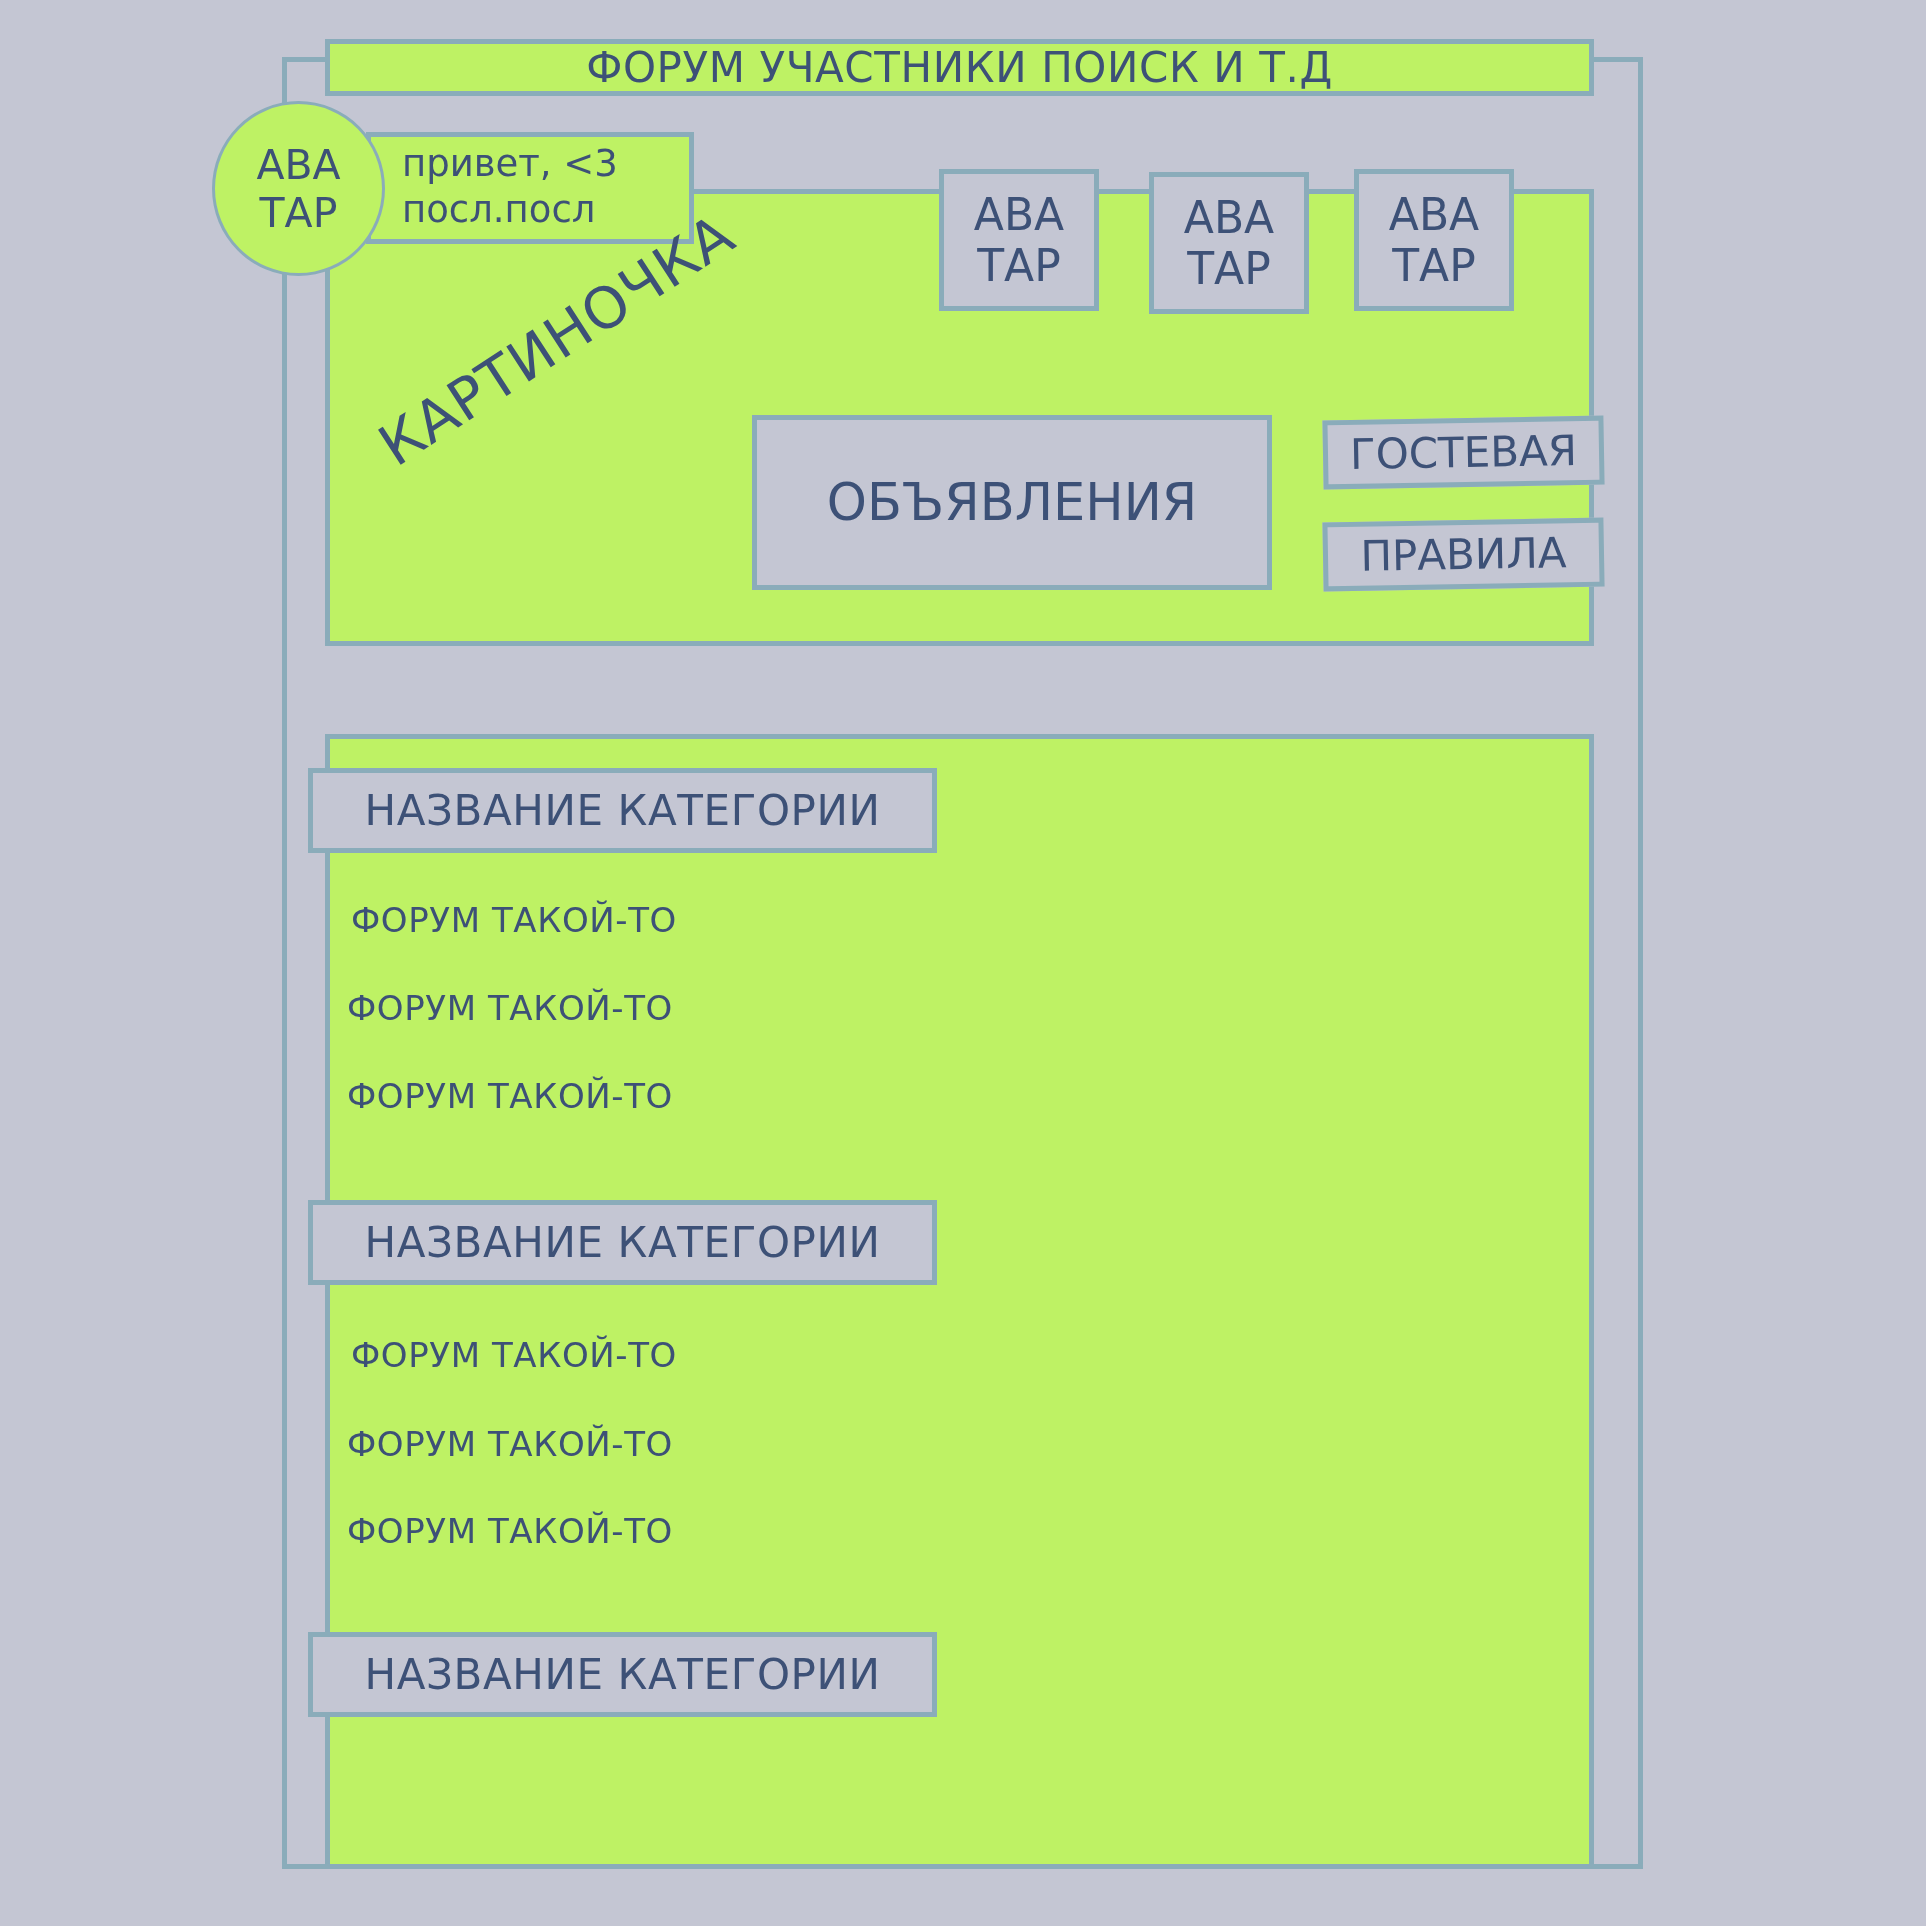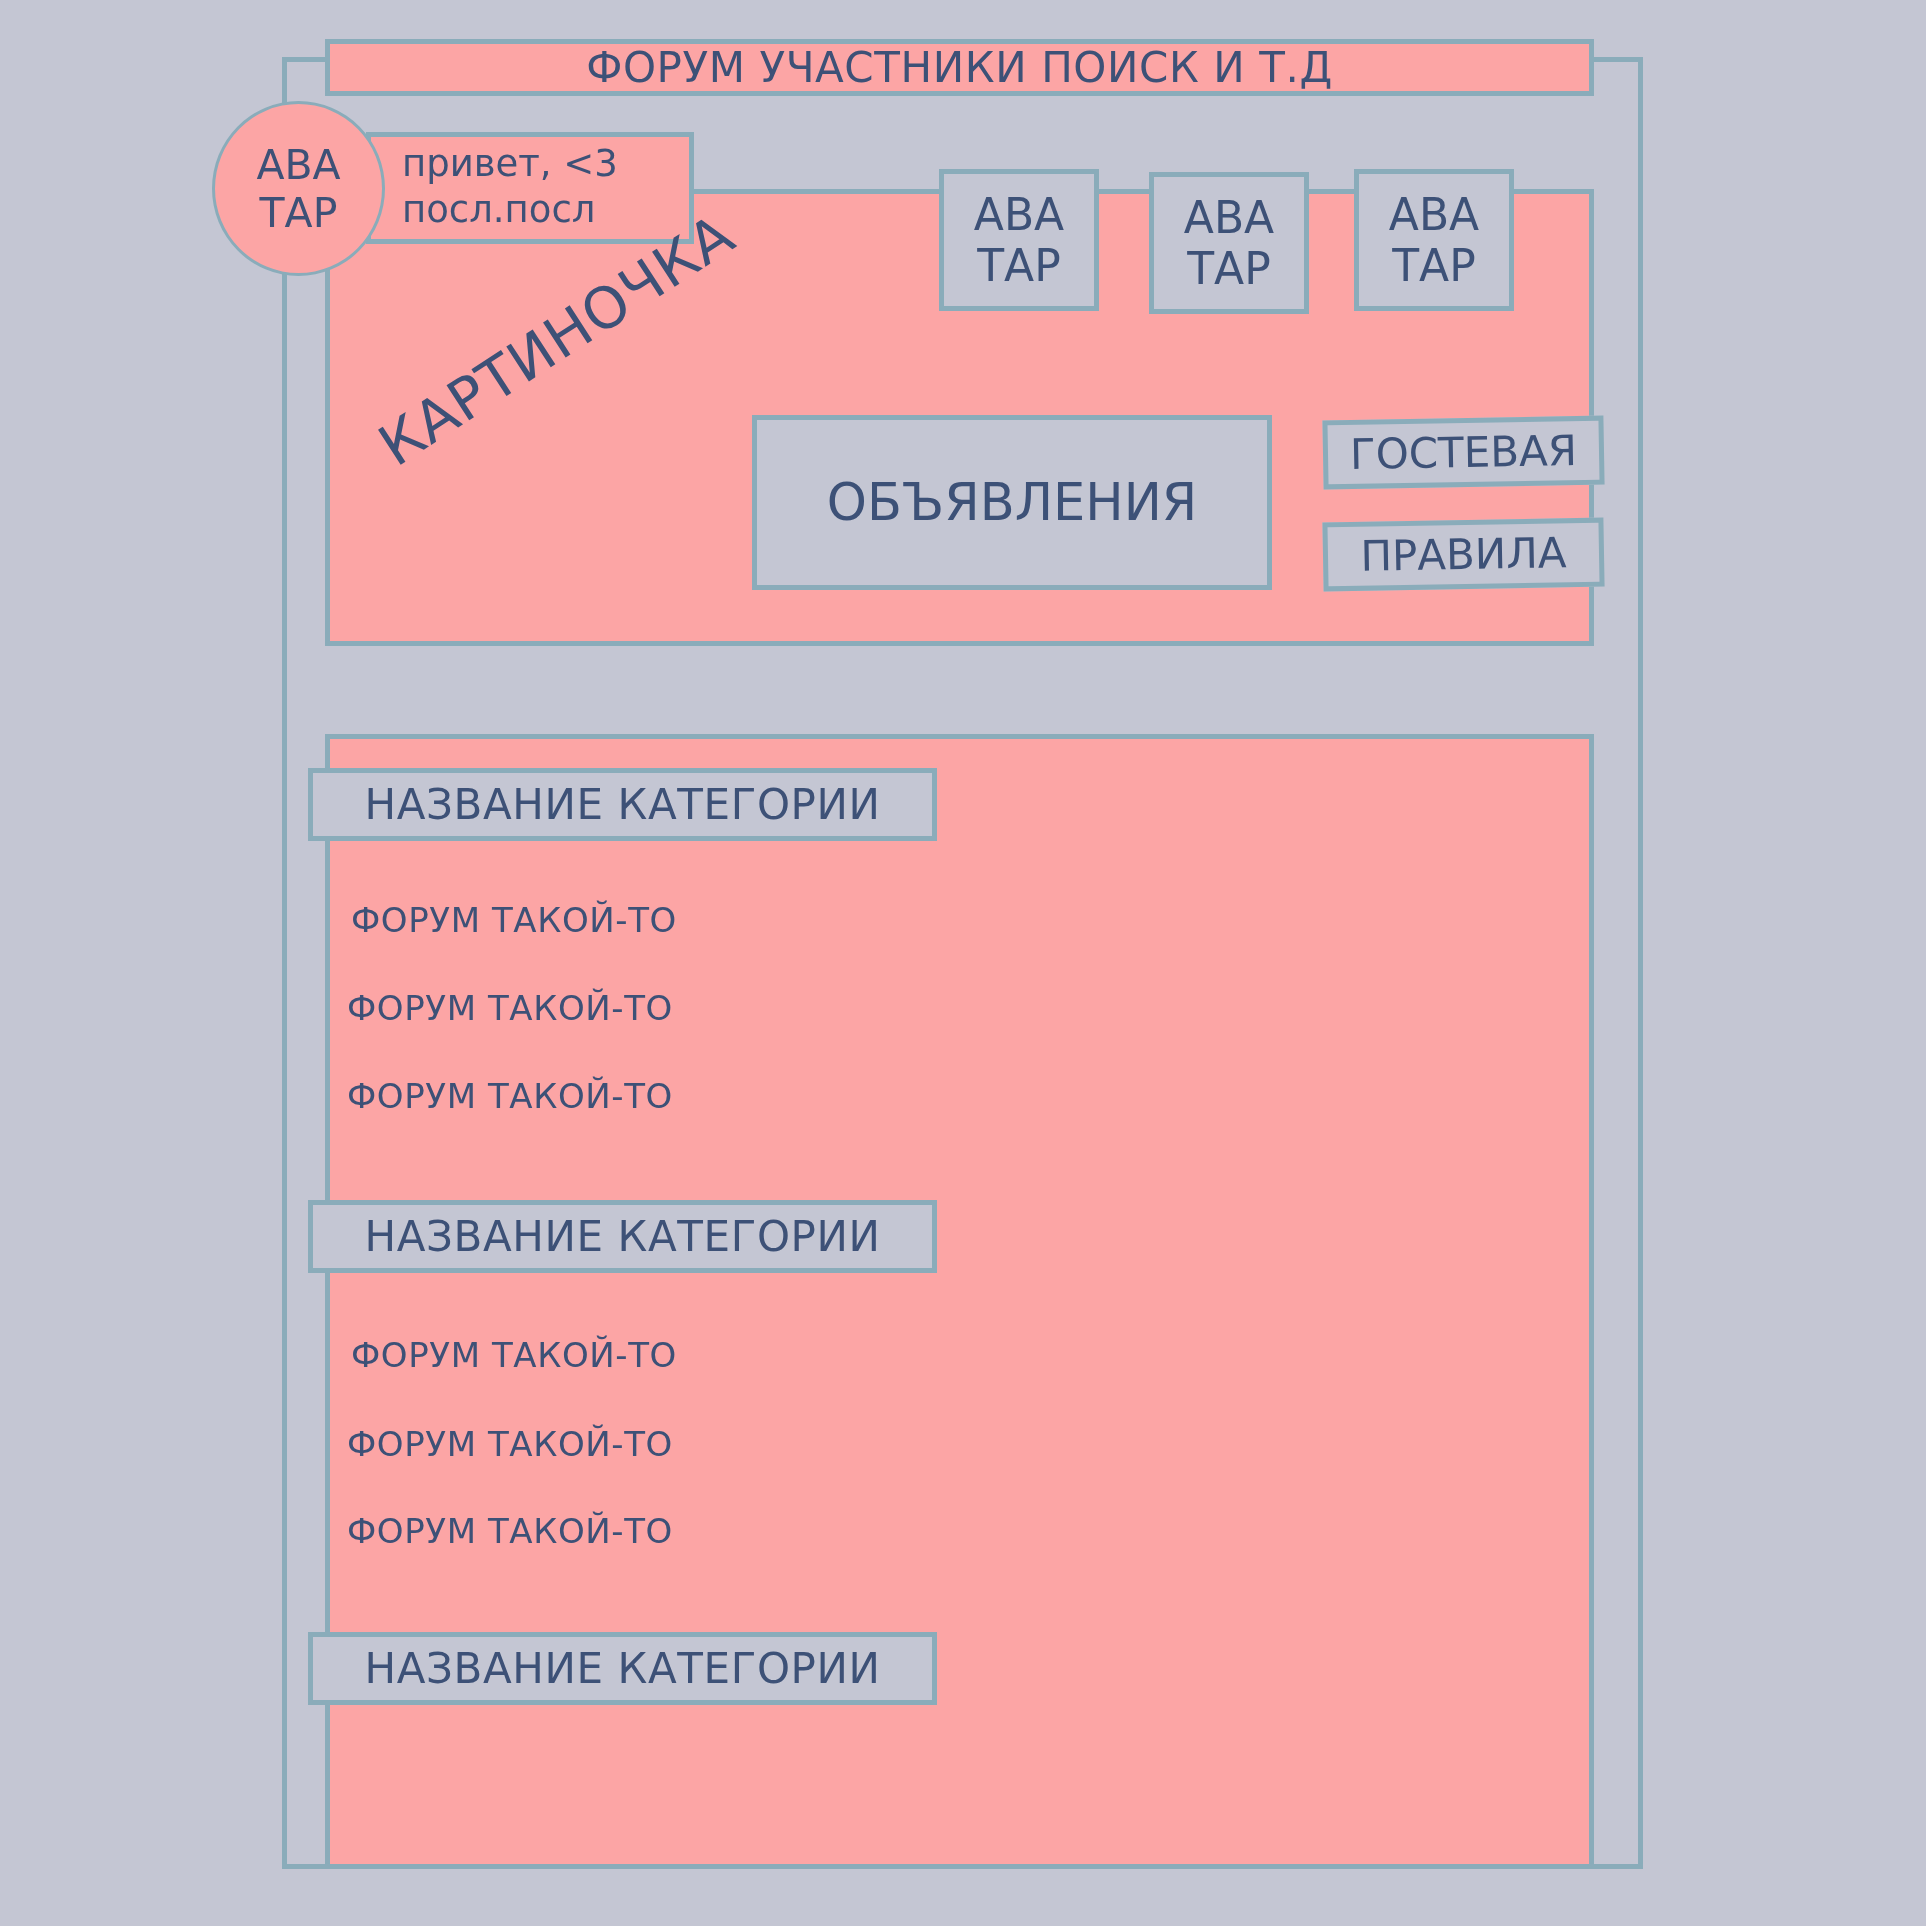--- a/index.html
+++ b/index.html
@@ -5,41 +5,41 @@
     html, body { margin: 0; padding: 0; }
     body {
       width: 1926px; height: 1926px;
       background: #c4c6d3;
       position: relative; overflow: hidden;
       font-family: "DejaVu Sans", sans-serif;
       color: #3d5177;
     }
     .abs { position: absolute; box-sizing: border-box; }
     .frame-border { border: 5px solid #8aacba; }
-    .light { background: #fca5a5; }
+    .light { background: #bef264; }
     .grey { background: #c4c6d3; }
 
     #outer-frame { left: 282px; top: 57px; width: 1361px; height: 1812px; background: #c4c6d3; }
     #title-bar { left: 325px; top: 39px; width: 1269px; height: 57px; display: flex; align-items: center; justify-content: center; font-size: 42px; letter-spacing: 0.6px; }
     #header-panel { left: 325px; top: 189px; width: 1269px; height: 457px; }
     #content-panel { left: 325px; top: 734px; width: 1269px; height: 1135px; }
 
     #greeting-box { left: 366px; top: 132px; width: 328px; height: 112px; padding: 4.4px 0 0 31px; font-size: 37px; line-height: 46px; }
     #user-avatar { left: 212px; top: 101px; width: 173px; height: 175px; border-radius: 50%; border: 3.3px solid #8aacba; display: flex; flex-direction: column; align-items: center; justify-content: center; font-size: 41px; line-height: 48px; text-align: center; }
 
     .avatar-box { top: 169px; width: 160px; height: 142px; display: flex; flex-direction: column; align-items: center; justify-content: center; font-size: 44px; line-height: 51px; }
 
     #picture-label { left: 385px; top: 418px; font-size: 57px; transform: rotate(-33deg); transform-origin: left center; white-space: nowrap; letter-spacing: 1.1px; }
 
     #announcements { left: 752px; top: 415px; width: 520px; height: 175px; display: flex; align-items: center; justify-content: center; font-size: 51px; }
     .side-btn { left: 1323px; width: 281px; height: 69px; display: flex; align-items: center; justify-content: center; font-size: 42px; transform: rotate(-1deg); }
     #guestbook-btn { top: 418px; }
     #rules-btn { top: 520px; }
 
-    .category-header { left: 308px; width: 629px; height: 73px; display: flex; align-items: center; justify-content: center; font-size: 42px; letter-spacing: 0.6px; }
+    .category-header { left: 308px; width: 629px; height: 85px; display: flex; align-items: center; justify-content: center; font-size: 42px; letter-spacing: 0.6px; }
     .forum-row { left: 347px; font-size: 34px; letter-spacing: 0.6px; white-space: nowrap; }
   </style>
 </head>
 <body>
 
 <div id="outer-frame" class="abs frame-border"></div>
 
 <div id="title-bar" class="abs frame-border light">
   <span>ФОРУМ УЧАСТНИКИ ПОИСК И Т.Д</span>
 </div>

